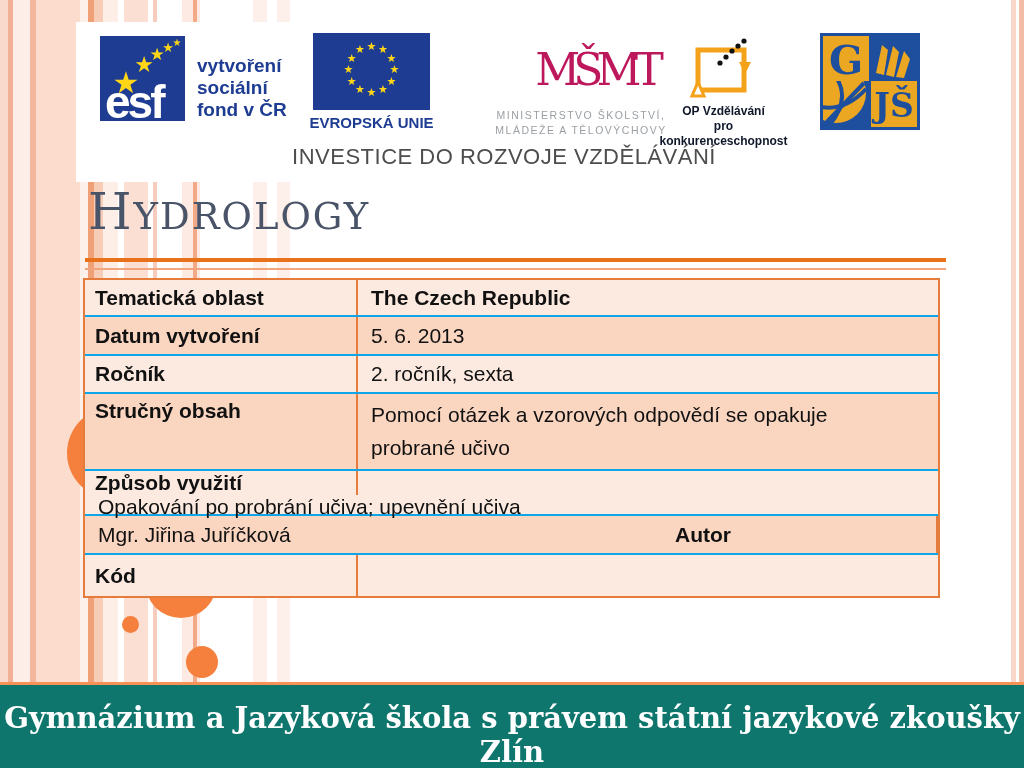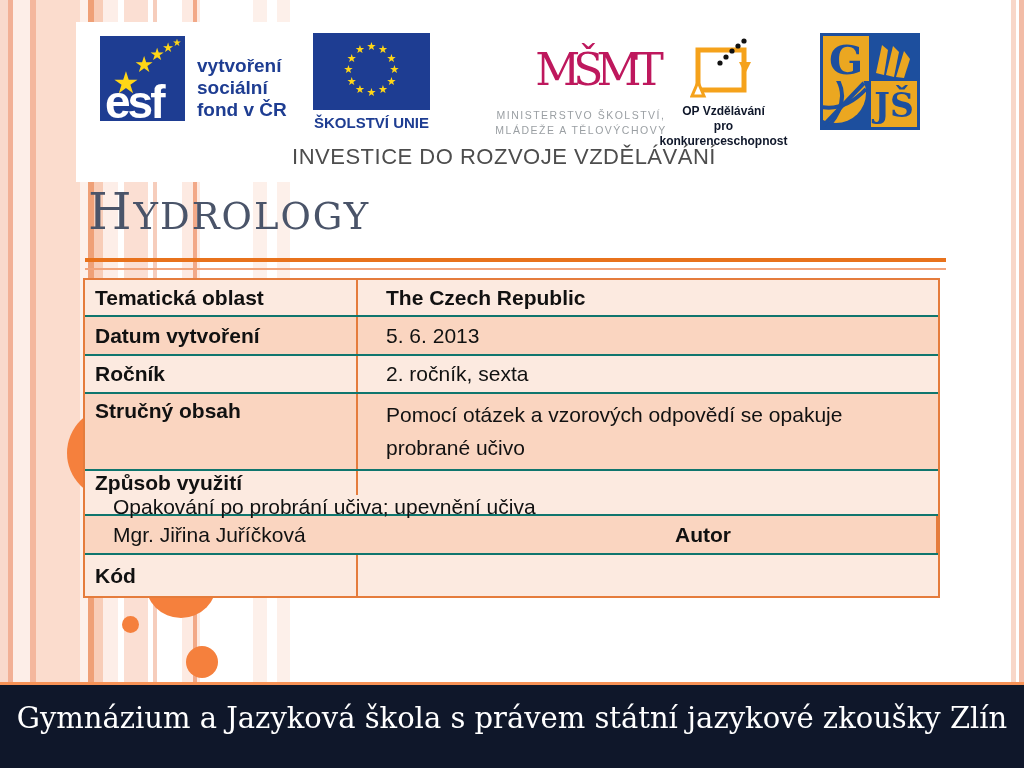--- a/index.html
+++ b/index.html
@@ -63,37 +63,37 @@
            font-family:"DejaVu Serif", serif; letter-spacing:2px; }
   .t-initial { font-size:50px; }
   .t-rest { font-size:37px; }
 
   .divider-thick { position:absolute; left:85px; top:258px; width:861px; height:4px; background:#e8721c; z-index:2; }
   .divider-thin  { position:absolute; left:85px; top:268px; width:861px; height:2px; background:#f2a47c; z-index:2; }
 
   
   .dtable { position:absolute; left:83px; top:278px; width:857px; z-index:3;
             border:2px solid #e57c3c; font-size:21px; color:#111; }
-  .trow { display:flex; border-bottom:2px solid #0f766e; }
+  .trow { display:flex; border-bottom:2px solid #0ea5e9; }
   .trow:last-child { border-bottom:none; }
   .trow:nth-child(odd)  { background:#fceae0; }
   .trow:nth-child(even) { background:#fad5c0; }
   .tcell { display:flex; align-items:center; }
   .tcell.label { width:273px; border-right:2px solid #e57c3c; padding-left:10px; font-weight:bold; }
-  .tcell.value { flex:1; padding-left:28px; }
+  .tcell.value { flex:1; padding-left:13px; }
   .r0 { height:37px; } .r1 { height:39px; } .r2 { height:38px; } .r3 { height:77px; }
   .r4 { height:45px;flex-direction:column; } .r5 { height:39px; } .r6 { height:41px; }
   .trow.top .tcell { align-items:flex-start; padding-top:5px; }
   .value-wrap { display:block; max-width:520px; line-height:1.55; }
   .vbold { font-weight:bold; }
   .indent { padding-left:17px; }
 
   
-  .footer-bar { position:absolute; left:0; top:682px; width:1024px; height:86px; background:#0f172a; z-index:3;
-                border-top:3px solid #f79256; }
+  .footer-bar { position:absolute; left:0; top:682px; width:1024px; height:86px; background:#0f766e; z-index:3;
+                border-top:3px solid #f79256;font-weight:bold; }
   .footer-text { position:absolute; left:0; top:16px; width:100%; text-align:center; color:#fff;
                  font-family:"DejaVu Serif", serif; font-size:29px; }
 </style>
 </head>
 <body>
 
 <div id="slide">
 
   <div class="stripe s1"></div>
   <div class="stripe s2"></div>
@@ -146,21 +146,21 @@
           <text x="78.4" y="51.5">★</text>
           <text x="70" y="60">★</text>
         <text x="58.5" y="63">★</text>
           <text x="47" y="60">★</text>
           <text x="38.6" y="51.5">★</text>
         <text x="35.5" y="40">★</text>
           <text x="38.6" y="28.5">★</text>
           <text x="47" y="20">★</text>
       </g>
     </svg>
-    <div class="eu-caption">ŠKOLSTVÍ UNIE</div>
+    <div class="eu-caption">EVROPSKÁ UNIE</div>
 
     <div class="msmt">MŠMT</div>
     <div class="msmt-caption">
       <div>MINISTERSTVO ŠKOLSTVÍ,</div>
       <div>MLÁDEŽE A TĚLOVÝCHOVY</div>
     </div>
 
     <svg class="op-logo" viewBox="0 0 64 64">
       <rect x="8" y="14" width="46" height="40" fill="none" stroke="#f5a21b" stroke-width="5"></rect>
       <polygon points="49,26 61,26 55,38" fill="#f5a21b"></polygon>

